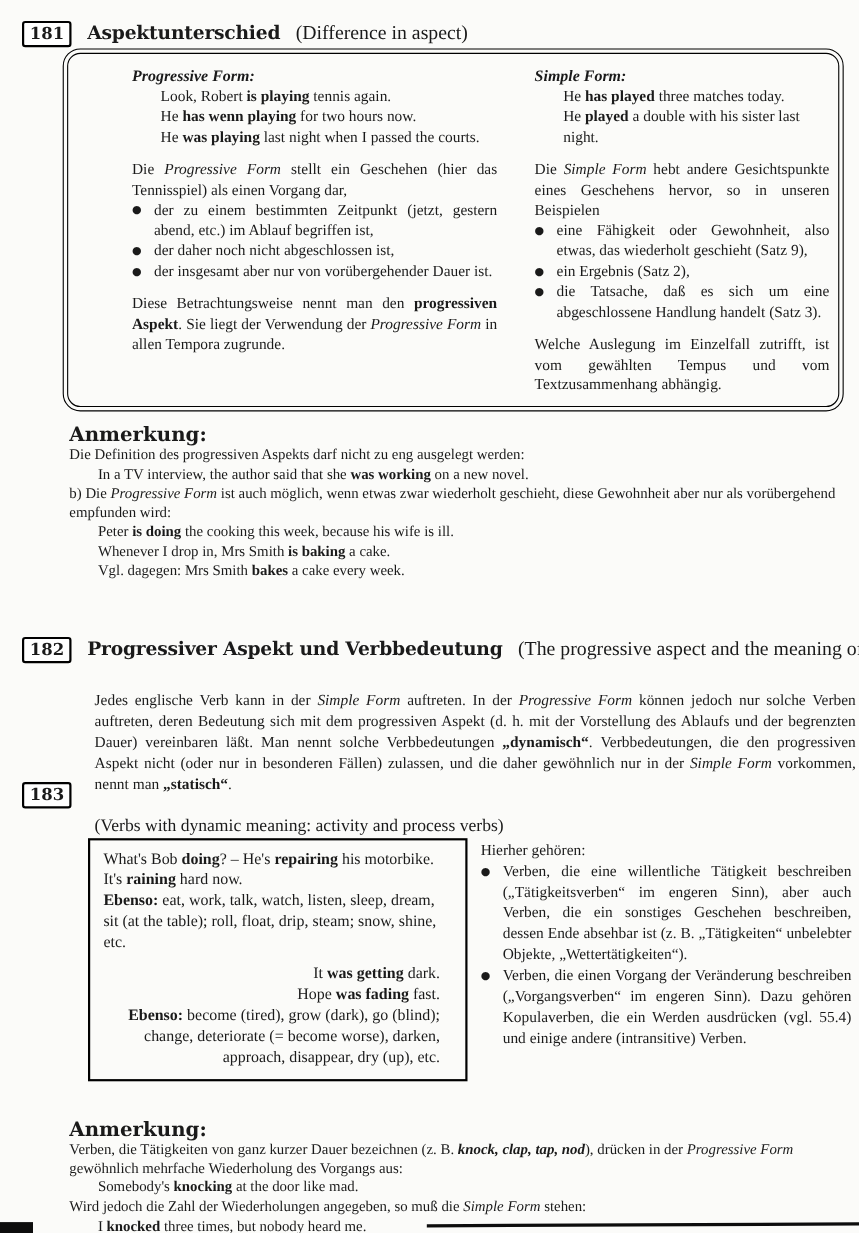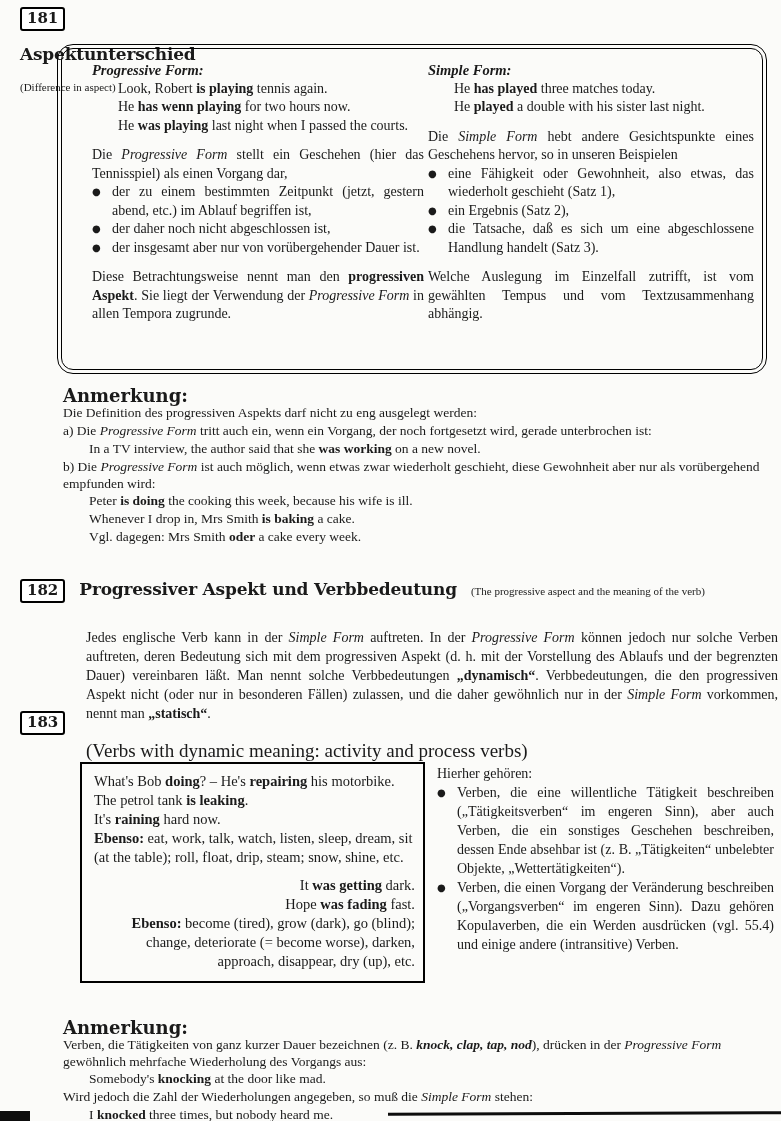--- a/index.html
+++ b/index.html
@@ -9,67 +9,67 @@
     font-family:"Liberation Serif",serif;font-size:14px;line-height:18.5px;
   }
   
   .sec-head{position:absolute;display:flex;align-items:baseline;gap:14px;white-space:nowrap;}
   .numbox{
     display:inline-block;border:2px solid #000;border-radius:3px;
     padding:0 5px 1px 5px;font-family:"DejaVu Serif",serif;font-weight:bold;
     font-size:15px;line-height:19px;background:#fff;
   }
   .sec-title{font-family:"DejaVu Serif",serif;font-weight:bold;font-size:17px;letter-spacing:-0.2px;}
-  .sec-sub{font-size:11px;font-family:Liberation Serif, serif;}
+  .sec-sub{font-size:18px;font-family:Liberation Serif, serif;}
   
   .rbox{position:absolute;left:57px;top:44px;width:708px;height:328px;
     border:1.5px solid #000;border-radius:16px;}
   .rbox-inner{position:absolute;inset:3px;border:1px solid #000;border-radius:12px;
     padding:12px 8px 10px 30px;box-sizing:border-box;}
-  .cols{display:flex;gap:4px;}
+  .cols{display:flex;gap:34px;margin-left:28px;}
   .colL{width:332px;flex:0 0 auto;}
   .colR{flex:1 1 auto;min-width:0;}
   .colhead{font-style:italic;font-weight:bold;font-size:14.5px;}
   .para{margin-top:11px;}
   .j{text-align:justify;}
   
   .ln{min-height:18px;}
   .ln.x{padding-left:26px;}
   .ln.bu{padding-left:20px;text-indent:-20px;text-align:justify;}
   .ln.bu::before{content:"●";display:inline-block;width:20px;text-indent:0;
     font-size:10px;vertical-align:1px;font-family:"DejaVu Sans",sans-serif;}
   .sg-b{font-weight:bold;}
   .sg-i{font-style:italic;}
   .sg-bi{font-weight:bold;font-style:italic;}
   
   .anm{position:absolute;font-size:13.5px;line-height:16.8px;}
   .anm .anm-label{font-family:"DejaVu Serif",serif;font-weight:bold;font-size:18px;line-height:18px;}
   
   .s182para{position:absolute;left:86px;top:628px;width:692px;line-height:19px;}
-  .sec-sub2{position:absolute;left:86px;top:742px;font-size:19px;}
+  .sec-sub2{position:absolute;left:86px;top:742px;font-size:16px;}
   
   .exbox{position:absolute;left:80px;top:762px;width:345px;box-sizing:border-box;
-    border:2px solid #000;padding:8px 8px 10px 12px;background:#fbfbf9;
+    border:2px solid #000;padding:8px 23px 10px 12px;background:#fbfbf9;
     font-size:14.5px;line-height:19px;}
   .exbox .ln{min-height:19px;}
   .mt2{margin-top:9px;text-align:right;}
   
   .s183right{position:absolute;left:437px;top:764px;width:337px;line-height:19px;}
   .s183right .bu{margin-top:0;}
   .mt3{margin-top:26px;}
   
   .artifact-corner{position:absolute;left:0;top:1111px;width:30px;height:10px;background:#0d0d0d;}
   .artifact-line{position:absolute;left:388px;top:1112px;width:393px;height:2.5px;background:#0d0d0d;transform:rotate(-0.25deg);}
 </style>
 </head>
 <body>
 
 <div class="page">
 
-  <header class="sec-head" style="left:20px;top:7px;flex-direction:column;">
+  <header class="sec-head" style="left:20px;top:19px;">
     <span class="numbox">181</span>
     <span class="sec-title">Aspektunterschied</span>
     <span class="sec-sub">(Difference in aspect)</span>
   </header>
 
   <section class="rbox">
     <div class="rbox-inner">
       <div class="cols">
         <div class="colL">
           <div class="colhead">Progressive Form:</div>
@@ -87,59 +87,57 @@
           <div class="para j"><span>Diese Betrachtungsweise nennt man den </span><span class="sg-b">progressiven Aspekt</span><span>. Sie liegt der Verwendung der </span><span class="sg-i">Progressive Form</span><span> in allen Tempora zugrunde.</span></div>
         </div>
         <div class="colR">
           <div class="colhead">Simple Form:</div>
           <div>
               <div class="ln x"><span>He </span><span class="sg-b">has played</span><span> three matches today.</span></div>
               <div class="ln x"><span>He </span><span class="sg-b">played</span><span> a double with his sister last night.</span></div>
             </div>
           <div class="para j"><span>Die </span><span class="sg-i">Simple Form</span><span> hebt andere Gesichtspunkte eines Geschehens hervor, so in unseren Beispielen</span></div>
           <div>
-              <div class="ln bu"><span>eine Fähigkeit oder Gewohnheit, also etwas, das wiederholt geschieht (Satz 1),</span></div>
+              <div class="ln bu"><span>eine Fähigkeit oder Gewohnheit, also etwas, das wiederholt geschieht (Satz 9),</span></div>
               <div class="ln bu"><span>ein Ergebnis (Satz 2),</span></div>
               <div class="ln bu"><span>die Tatsache, daß es sich um eine abgeschlossene Handlung handelt (Satz 3).</span></div>
             </div>
           <div class="para j"><span>Welche Auslegung im Einzelfall zutrifft, ist vom gewählten Tempus und vom Textzusammenhang abhängig.</span></div>
         </div>
       </div>
     </div>
   </section>
 
   <section class="anm" style="left:63px;top:387px;width:708px;">
     <div class="anm-label">Anmerkung:</div>
     <div>
         <div class="ln"><span>Die Definition des progressiven Aspekts darf nicht zu eng ausgelegt werden:</span></div>
-        <div class="ln"><span>a) Die </span><span class="sg-i">Progressive Form</span><span> tritt auch ein, wenn ein Vorgang, der noch fortgesetzt wird, gerade unterbrochen ist:</span></div>
         <div class="ln x"><span>In a TV interview, the author said that she </span><span class="sg-b">was working</span><span> on a new novel.</span></div>
         <div class="ln"><span>b) Die </span><span class="sg-i">Progressive Form</span><span> ist auch möglich, wenn etwas zwar wiederholt geschieht, diese Gewohnheit aber nur als vorübergehend empfunden wird:</span></div>
         <div class="ln x"><span>Peter </span><span class="sg-b">is doing</span><span> the cooking this week, because his wife is ill.</span></div>
         <div class="ln x"><span>Whenever I drop in, Mrs Smith </span><span class="sg-b">is baking</span><span> a cake.</span></div>
-        <div class="ln x"><span>Vgl. dagegen: Mrs Smith </span><span class="sg-b">oder</span><span> a cake every week.</span></div>
+        <div class="ln x"><span>Vgl. dagegen: Mrs Smith </span><span class="sg-b">bakes</span><span> a cake every week.</span></div>
       </div>
   </section>
 
   <header class="sec-head" style="left:20px;top:579px;">
     <span class="numbox">182</span>
     <span class="sec-title">Progressiver Aspekt und Verbbedeutung</span>
     <span class="sec-sub">(The progressive aspect and the meaning of the verb)</span>
   </header>
   <div class="s182para j"><span>Jedes englische Verb kann in der </span><span class="sg-i">Simple Form</span><span> auftreten. In der </span><span class="sg-i">Progressive Form</span><span> können jedoch nur solche Verben auftreten, deren Bedeutung sich mit dem progressiven Aspekt (d. h. mit der Vorstellung des Ablaufs und der begrenzten Dauer) vereinbaren läßt. Man nennt solche Verbbedeutungen </span><span class="sg-b">„dynamisch“</span><span>. Verbbedeutungen, die den progressiven Aspekt nicht (oder nur in besonderen Fällen) zulassen, und die daher gewöhnlich nur in der </span><span class="sg-i">Simple Form</span><span> vorkommen, nennt man </span><span class="sg-b">„statisch“</span><span>.</span></div>
 
   <header class="sec-head" style="left:20px;top:711px;">
     <span class="numbox">183</span>
   </header>
   <div class="sec-sub2">(Verbs with dynamic meaning: activity and process verbs)</div>
 
   <section class="exbox">
     <div>
         <div class="ln"><span>What's Bob </span><span class="sg-b">doing</span><span>? – He's </span><span class="sg-b">repairing</span><span> his motorbike.</span></div>
-        <div class="ln"><span>The petrol tank </span><span class="sg-b">is leaking</span><span>.</span></div>
         <div class="ln"><span>It's </span><span class="sg-b">raining</span><span> hard now.</span></div>
         <div class="ln"><span class="sg-b">Ebenso:</span><span> eat, work, talk, watch, listen, sleep, dream, sit (at the table); roll, float, drip, steam; snow, shine, etc.</span></div>
       </div>
     <div class="mt2">
         <div class="ln"><span>It </span><span class="sg-b">was getting</span><span> dark.</span></div>
         <div class="ln"><span>Hope </span><span class="sg-b">was fading</span><span> fast.</span></div>
         <div class="ln"><span class="sg-b">Ebenso:</span><span> become (tired), grow (dark), go (blind); change, deteriorate (= become worse), darken, approach, disappear, dry (up), etc.</span></div>
       </div>
   </section>
 

